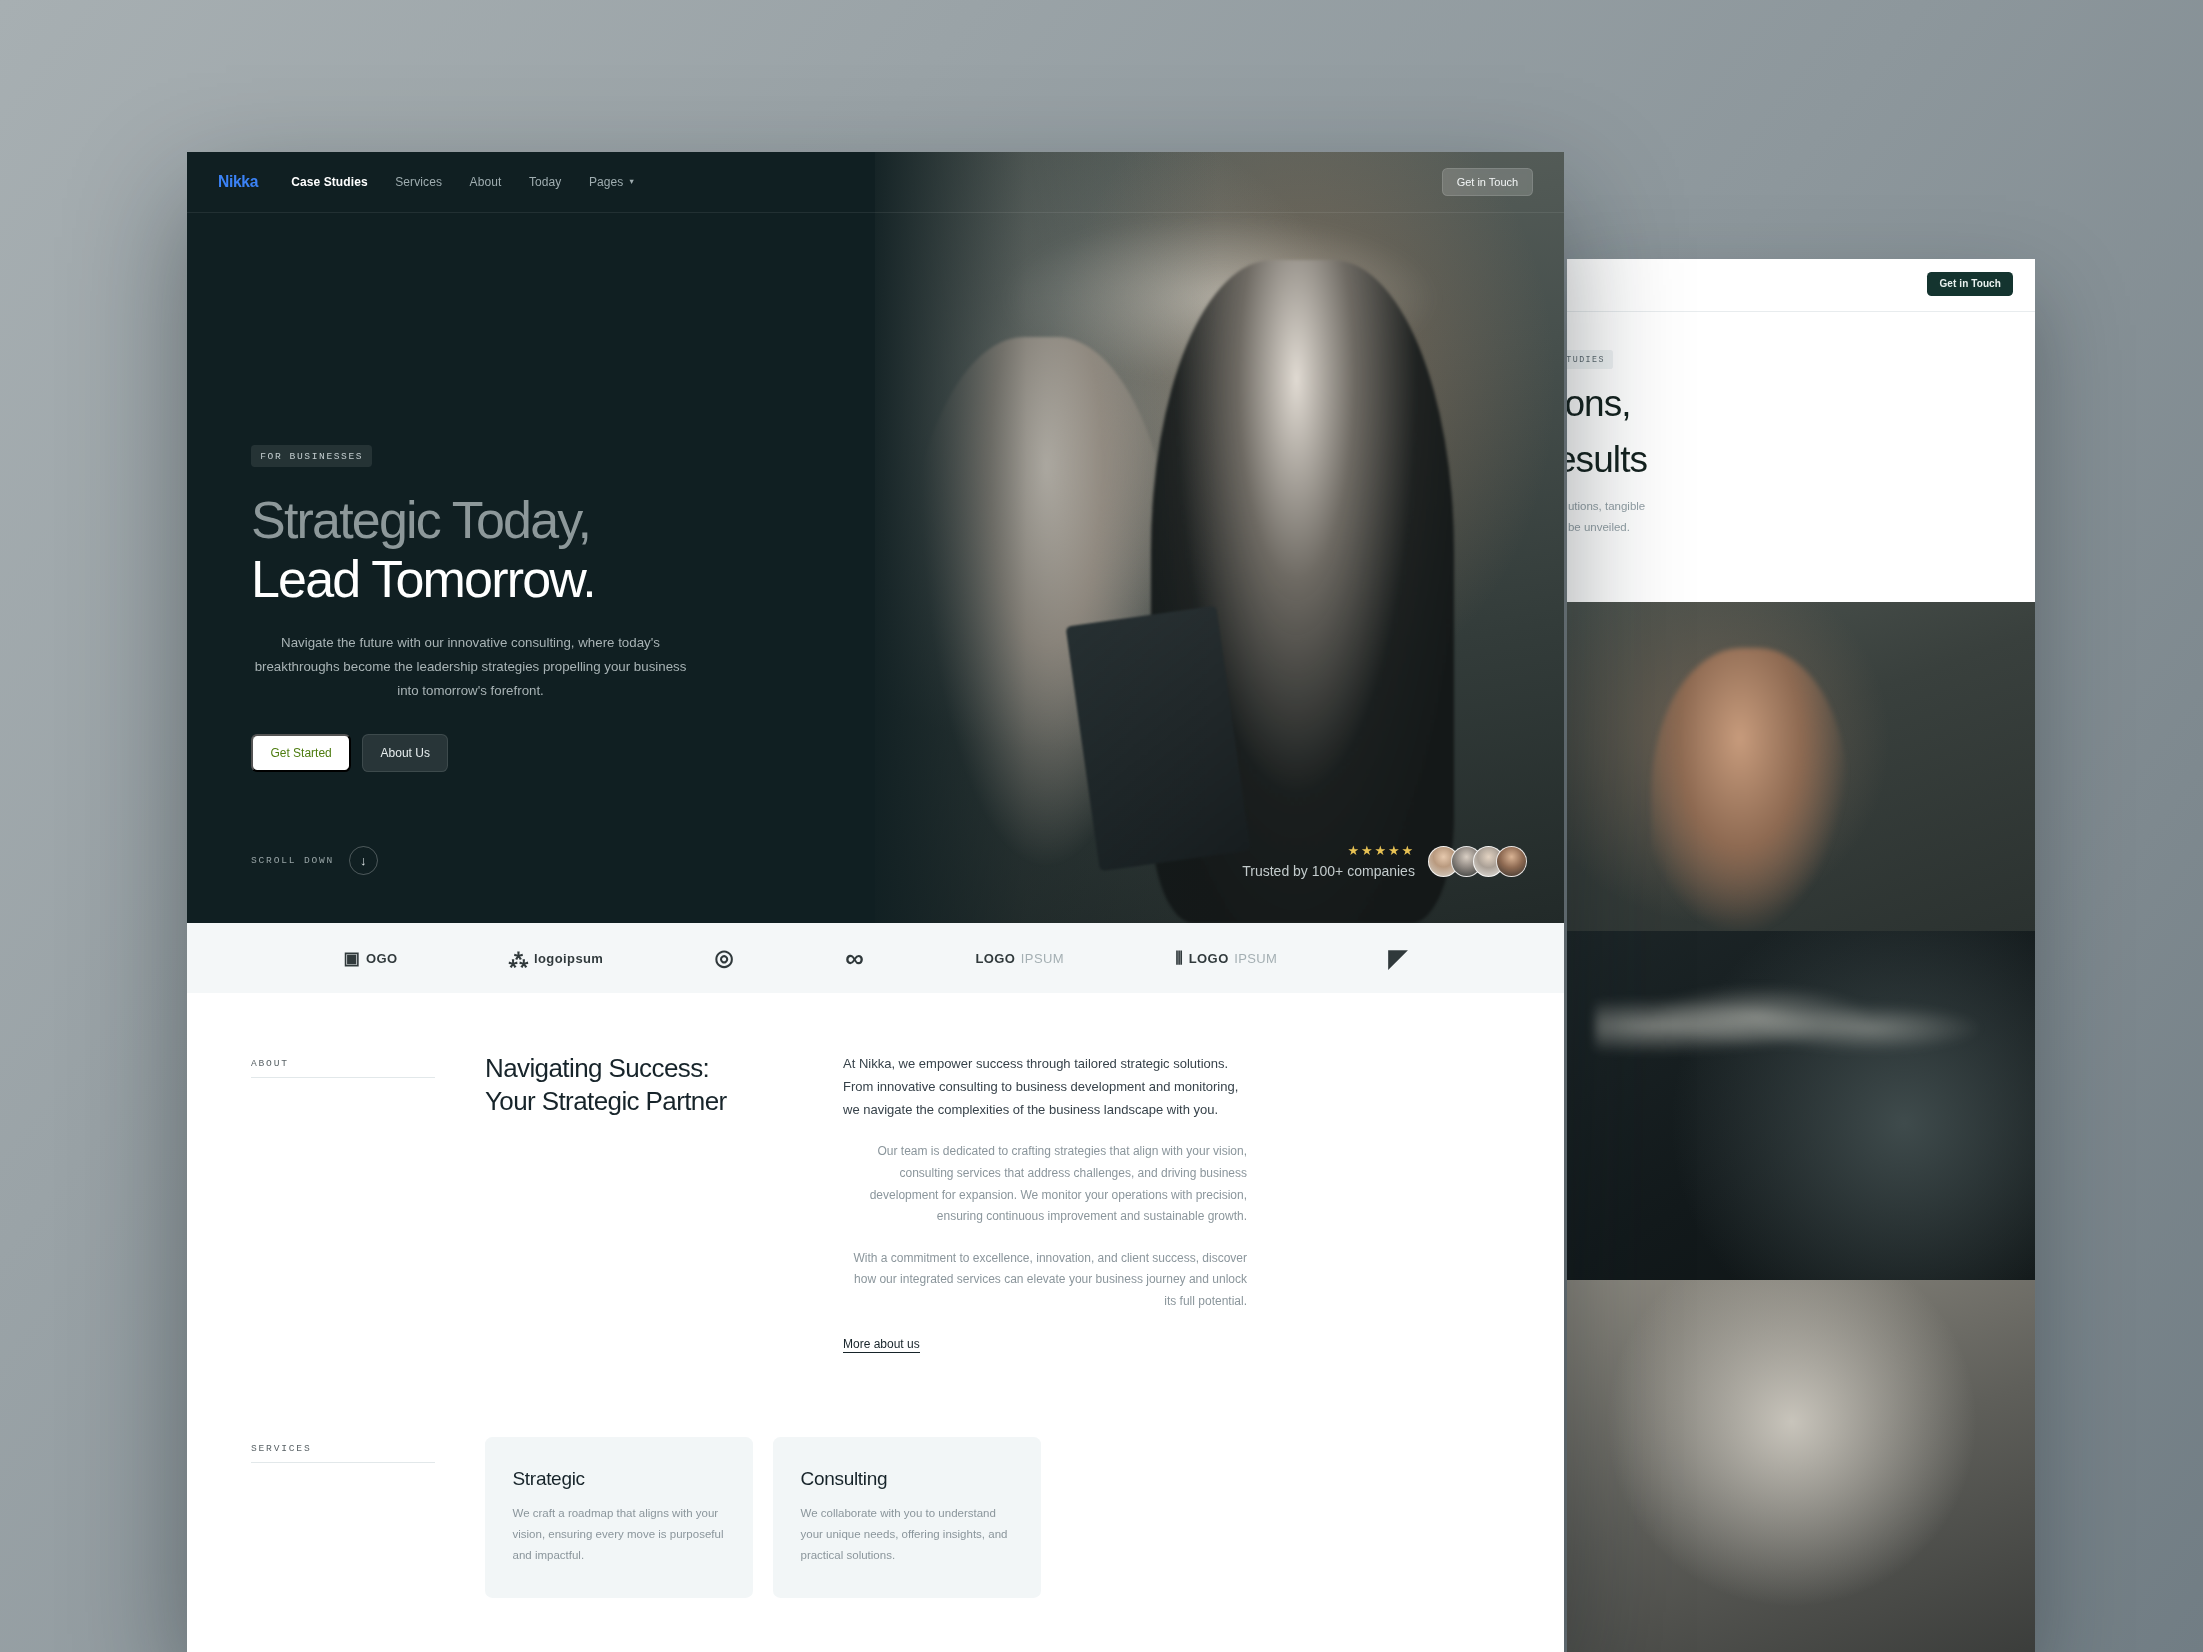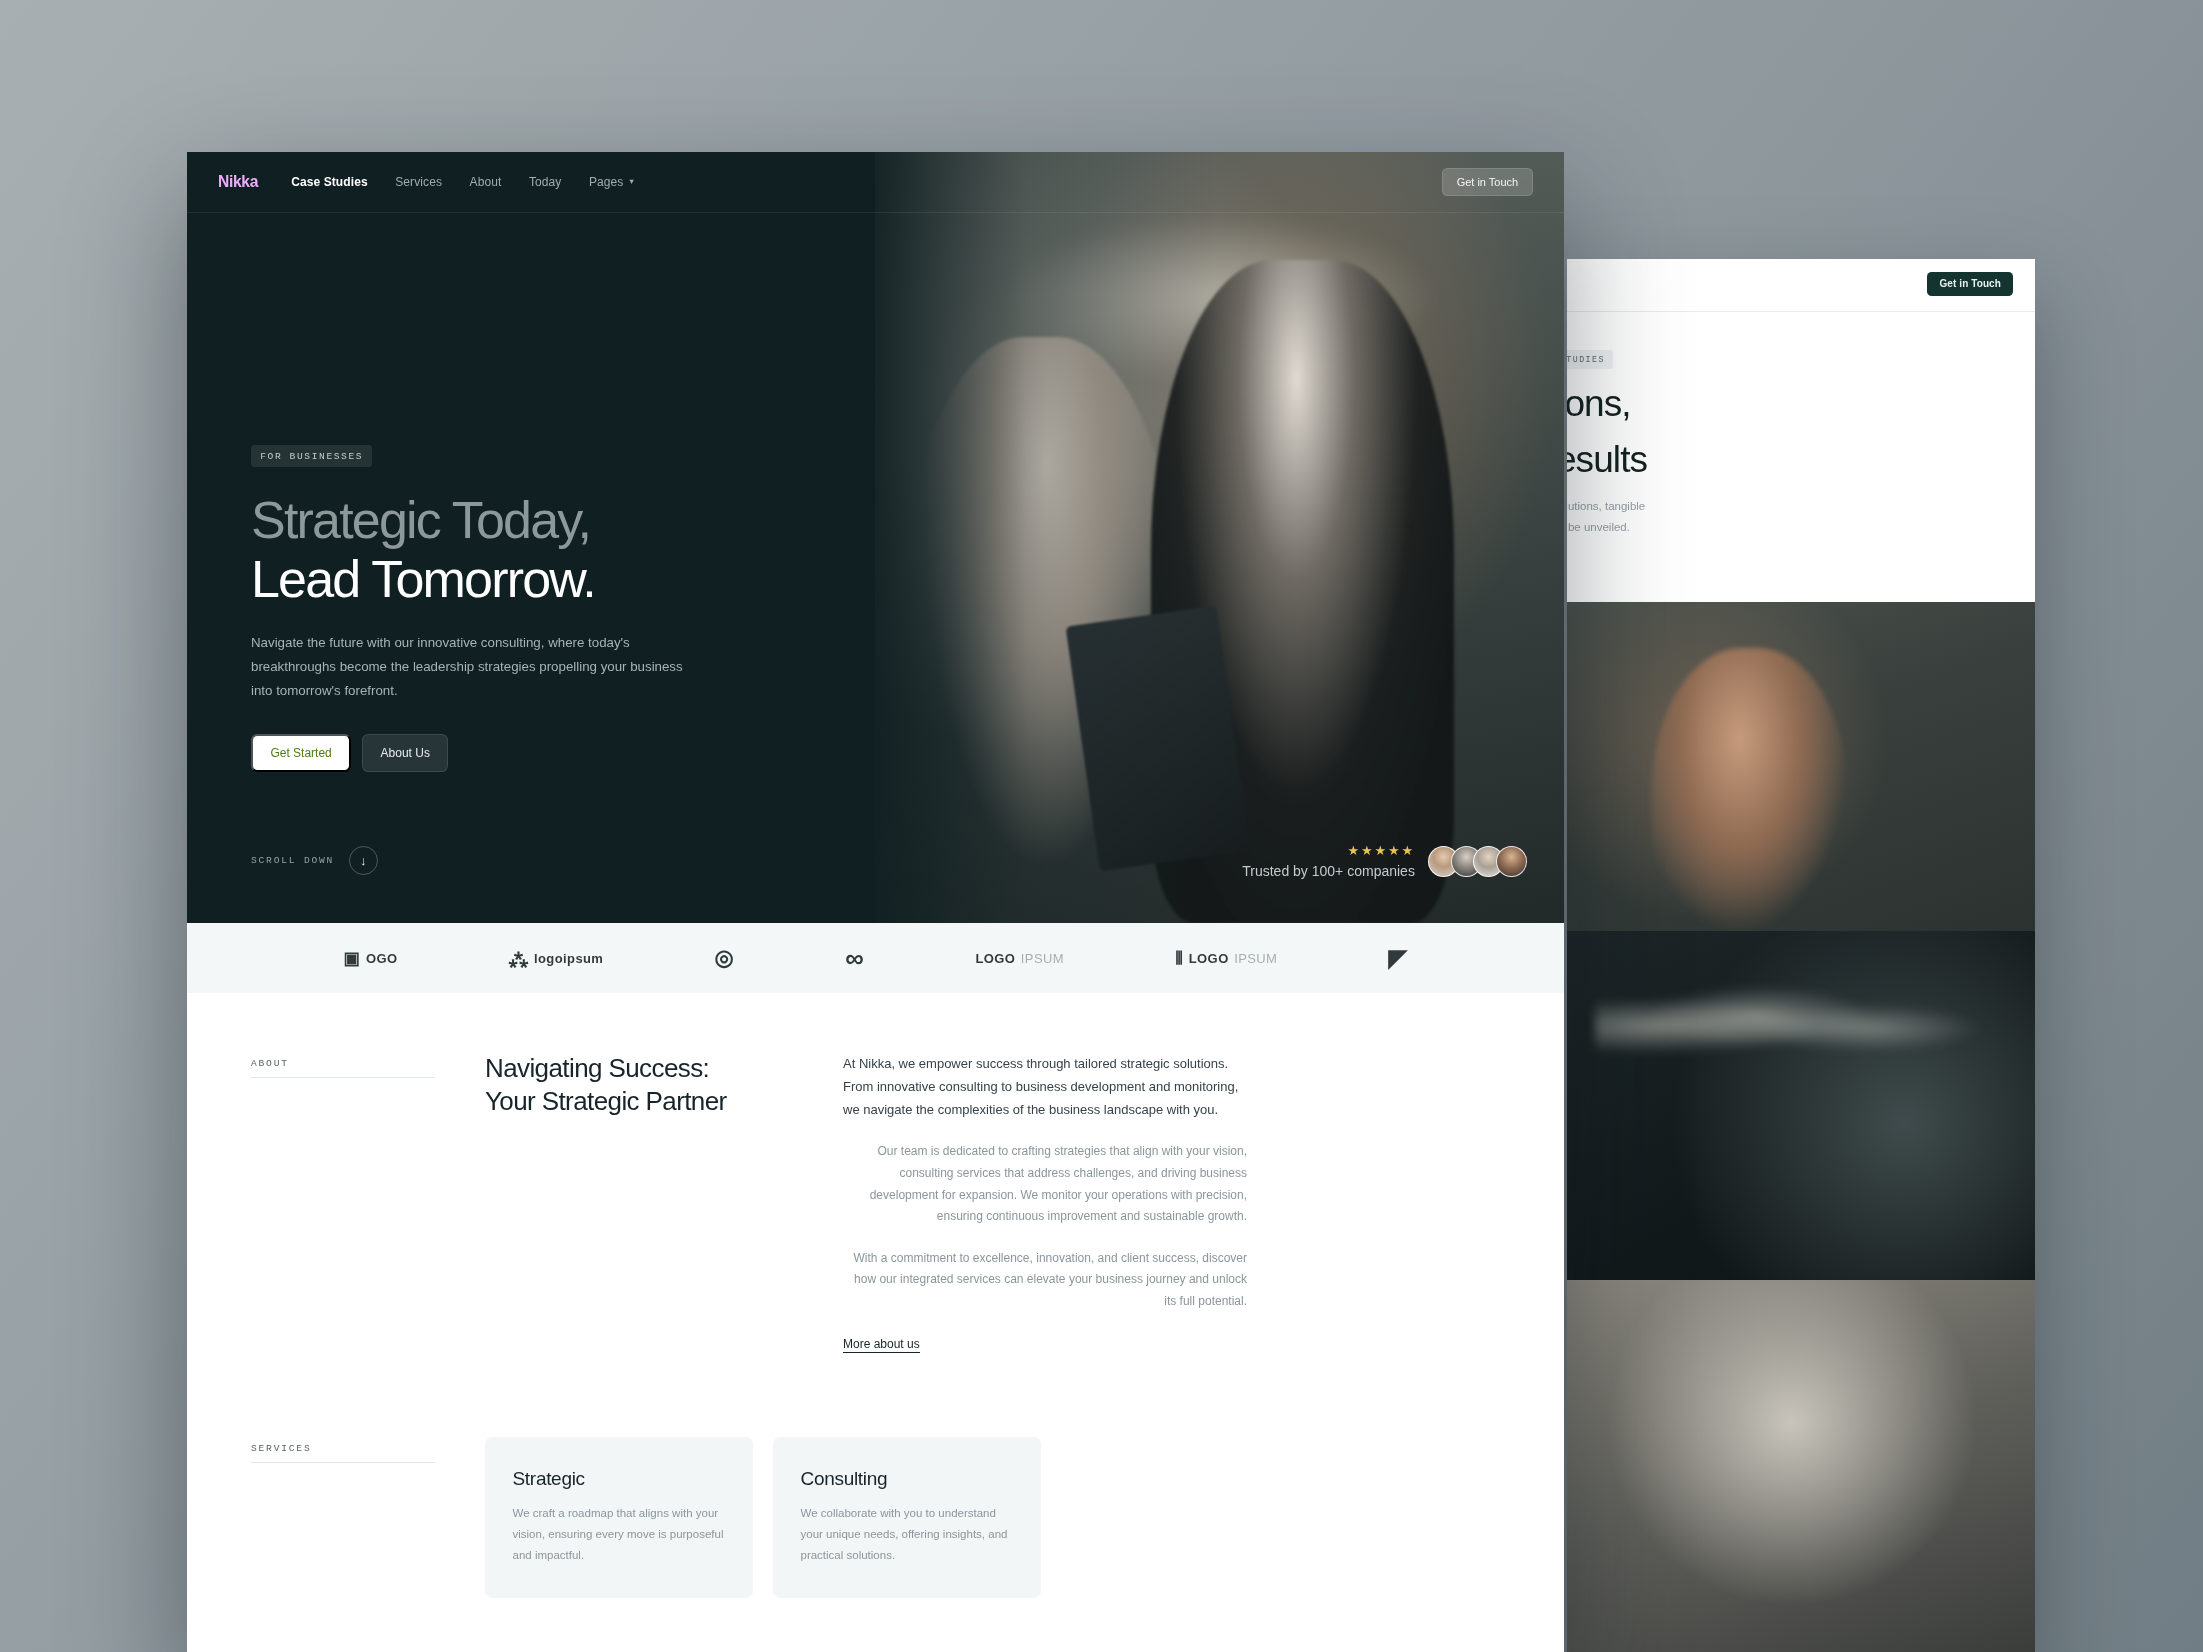--- a/index.html
+++ b/index.html
@@ -101,42 +101,42 @@
     position:absolute; right:0; top:0; width:689px; height:771px;
     background:linear-gradient(90deg, rgba(16,31,34,.92) 0%, rgba(16,31,34,.25) 22%, rgba(16,31,34,0) 50%);
   }
 
   
   .nav{
     position:absolute; left:0; top:0; width:1377px; height:61px;
     display:flex; align-items:center; padding:0 0 0 31px; z-index:6;
     border-bottom:0.9px solid rgba(255,255,255,.08);
   }
-  .brand{ color:#f0abfc; font-size:15.6px; font-weight:700; letter-spacing:-0.3px; margin-right:33px; }
+  .brand{ color:#3b82f6; font-size:15.6px; font-weight:700; letter-spacing:-0.3px; margin-right:33px; }
   .nav-links{ display:flex; align-items:center; gap:27.5px; }
   .nav-link{ font-size:12px; color:#9fadb0; letter-spacing:0.1px; }
   .nav-link.active{ color:#ffffff; font-weight:600; }
   .caret{ display:inline-block; margin-left:4.6px; font-size:7.3px; color:#9fadb0; vertical-align:1.8px; }
   .nav-cta{
     position:absolute; right:31px; top:15.6px;
     background:rgba(255,255,255,.17); color:#f3f6f6;
     font-size:11px; padding:7.3px 13.8px; border-radius:5.5px;
     border:0.9px solid rgba(255,255,255,.12); backdrop-filter:blur(2.8px);
   }
 
   .hero-content{ position:absolute; left:64px; top:293px; width:588px; z-index:5; }
   .tag{
     display:inline-block; background:rgba(255,255,255,.09); color:#c3cdcf;
     font-family:"Liberation Mono", monospace; font-size:9.6px; letter-spacing:1.6px;
     padding:5.5px 9.2px; border-radius:3.7px;
   }
   .h1{ margin-top:24px; font-size:52px; line-height:1.13; letter-spacing:-1.8px; font-weight:400; }
   .h1-l1{ color:#8d989a; display:block; }
   .h1-l2{ color:#ffffff; display:block; }
-  .hero-sub{ margin-top:22px; font-size:13.3px; line-height:1.82; color:#a8b3b5; width:439px; }
+  .hero-sub{ margin-top:22px; font-size:13.3px; line-height:1.82; color:#a8b3b5; width:439px;text-align:center; }
   .btn-row{ margin-top:31px; display:flex; gap:11px; }
   .btn{ font-size:12px; padding:10px 17.4px; border-radius:6.4px; }
   .btn-primary{ background:#fff; color:#4d7c0f; font-weight:500; }
   .btn-ghost{ background:rgba(255,255,255,.10); color:#e8eeef; border:0.9px solid rgba(255,255,255,.10); }
 
   .scroll{ position:absolute; left:64px; bottom:48px; display:flex; align-items:center; gap:14.7px; z-index:5; }
   .scroll-label{ font-family:"Liberation Mono", monospace; font-size:9.6px; letter-spacing:1.8px; color:#97a3a5; }
   .scroll-circle{
     width:29px; height:29px; border-radius:50%; border:0.9px solid rgba(255,255,255,.26);
     display:flex; align-items:center; justify-content:center; color:#dfe6e7; font-size:13px;

